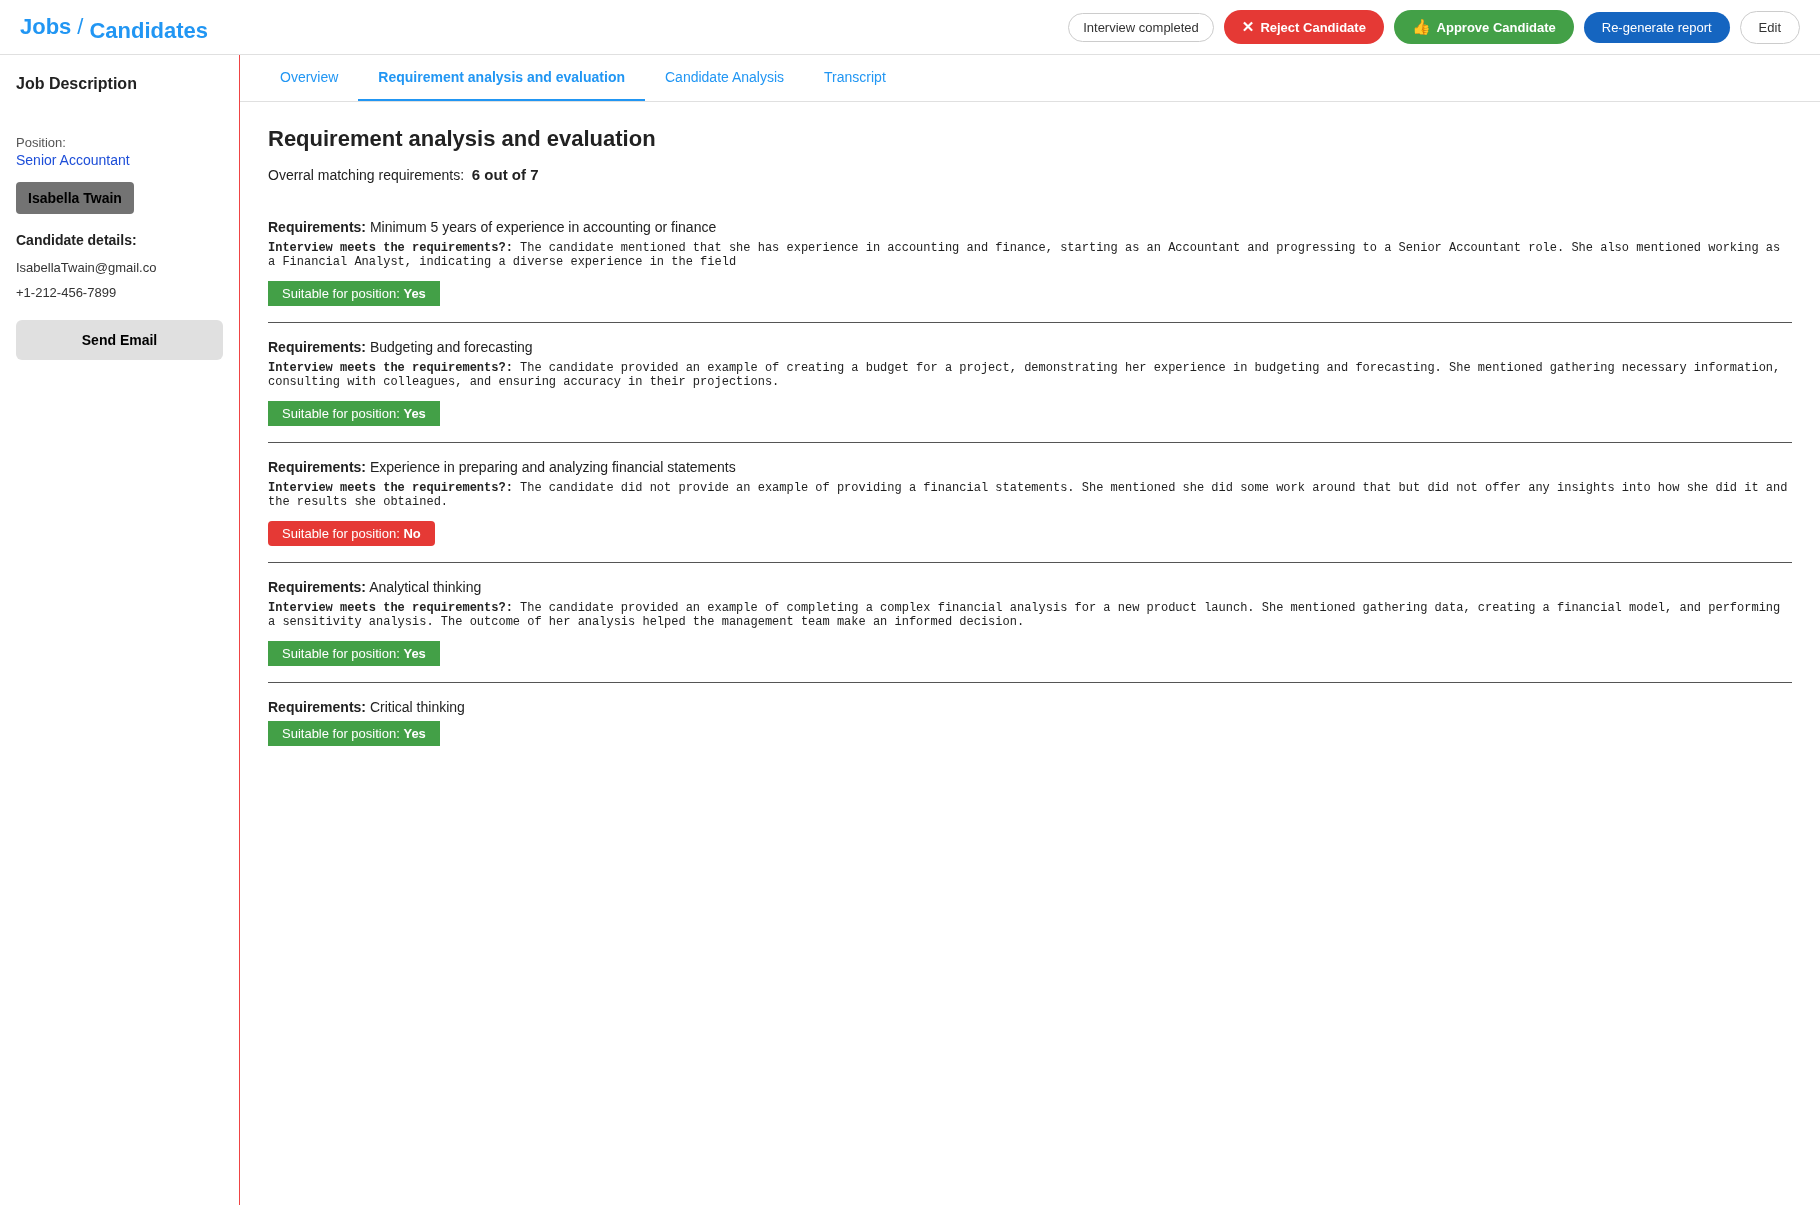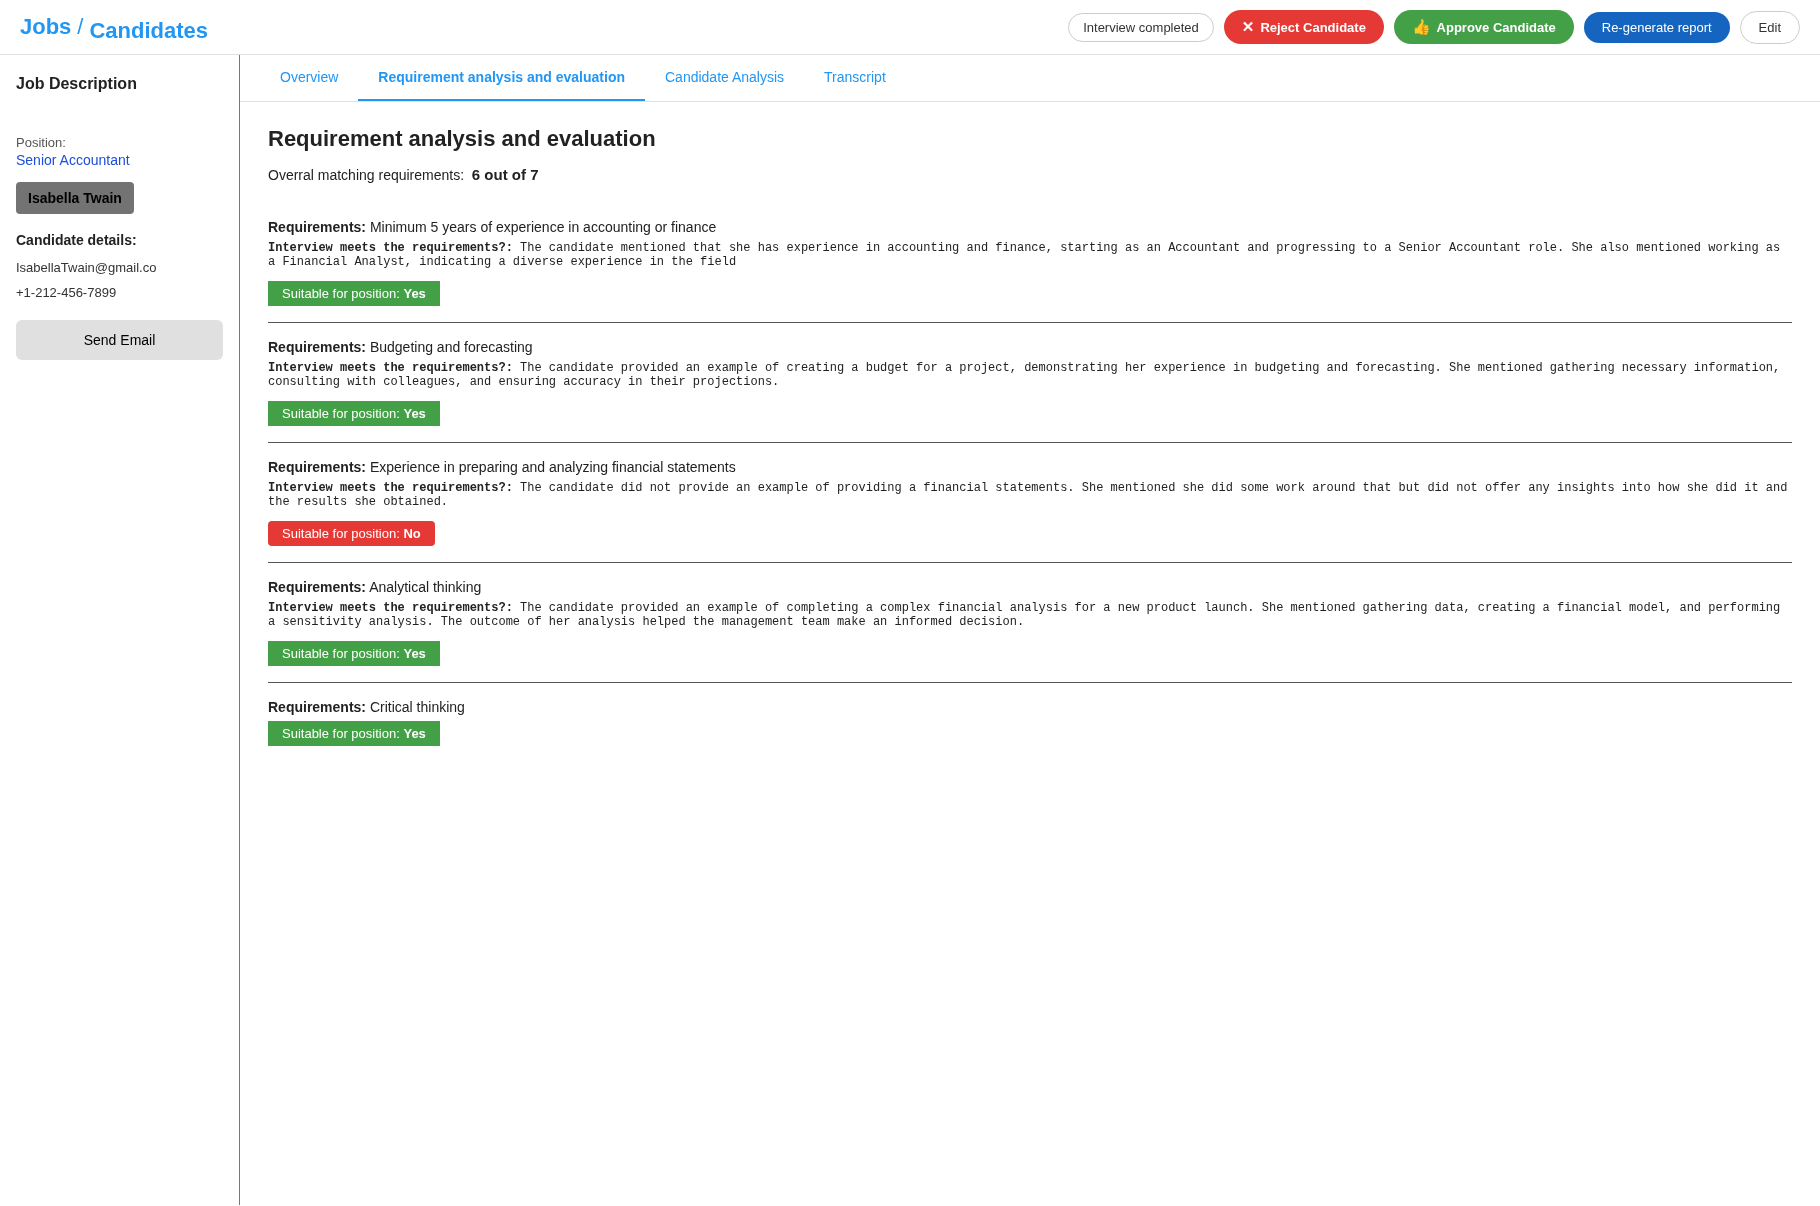--- a/index.html
+++ b/index.html
@@ -97,21 +97,21 @@
     }
     .sidebar-section-title { font-weight: bold; font-size: 14px; margin-bottom: 12px; }
     .sidebar-contact { font-size: 13px; color: #333; margin-bottom: 10px; }
     .btn-send-email {
       background: #e0e0e0;
       color: #000;
       border: none;
       border-radius: 6px;
       padding: 12px 20px;
       font-size: 14px;
-      font-weight: normal;
+      font-weight: bold;
       cursor: pointer;
       width: 100%;
       margin-top: 10px;
     }
 
     
     .main { flex: 1; padding: 0; }
 
     
     .tabs {

